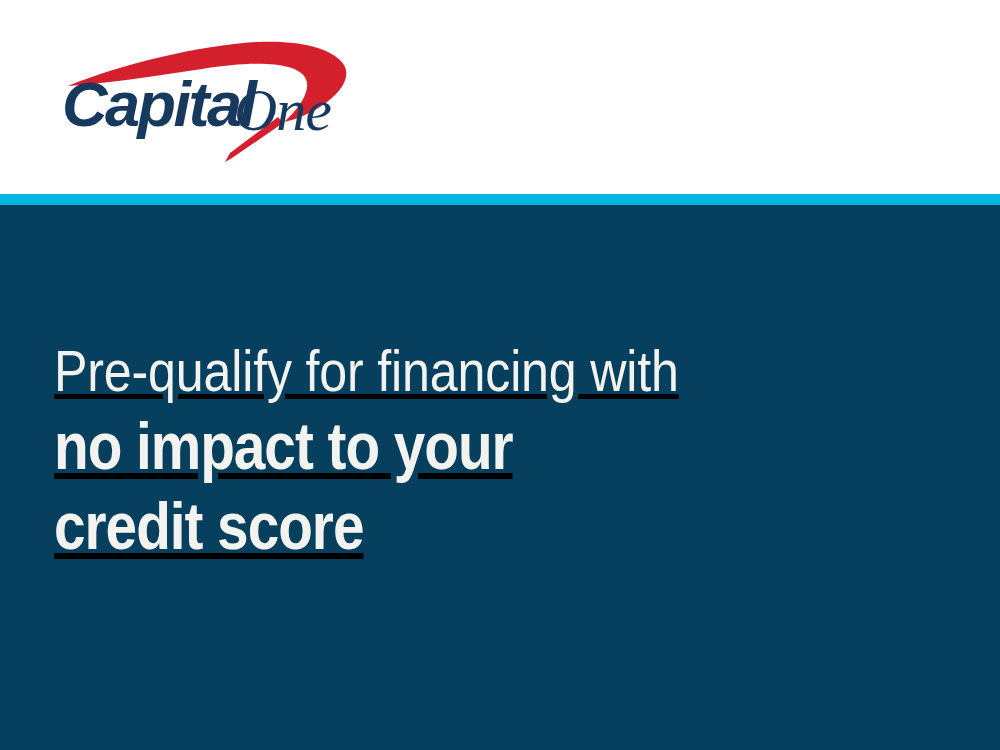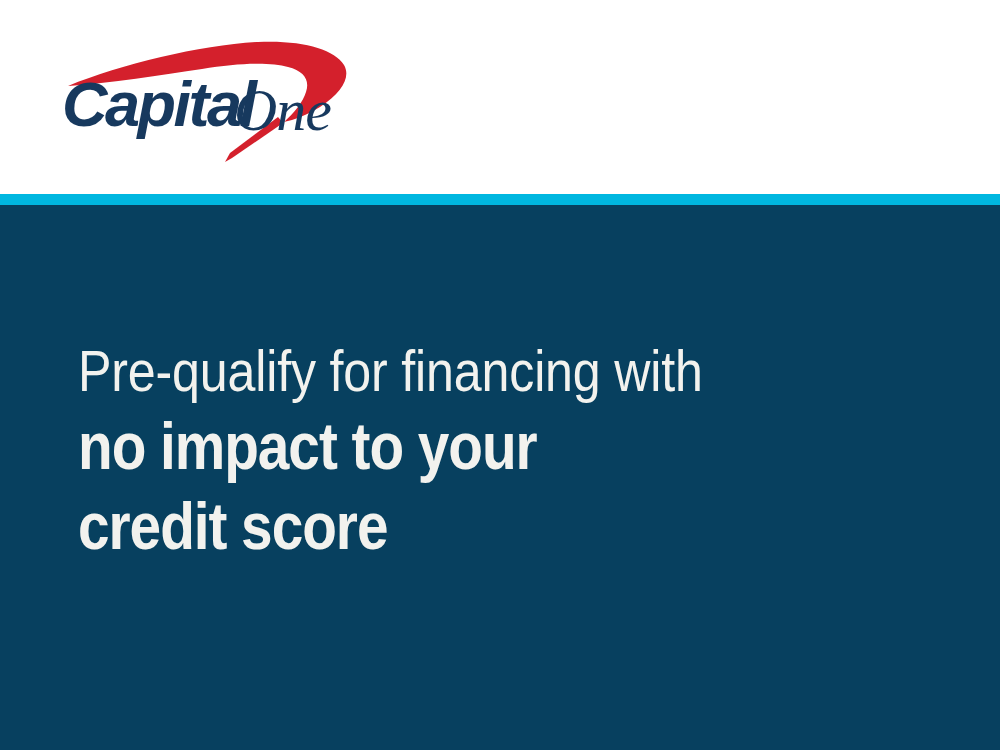--- a/index.html
+++ b/index.html
@@ -61,23 +61,24 @@
   .hero {
     position: relative;
     flex: 1 1 auto;
     width: 100%;
     background: #07405f;
     overflow: hidden;
   }
 
   .headline-block {
     position: absolute;
-    left: 78px;
+    left: 54px;
     top: 131px;
     width: 800px;
+    text-decoration: underline;
   }
 
   .headline-line {
     display: block;
     color: #f2f2ee;
     font-family: "Liberation Sans Narrow", "Liberation Sans", sans-serif;
     letter-spacing: -0.2px;
     white-space: nowrap;
   }
 

